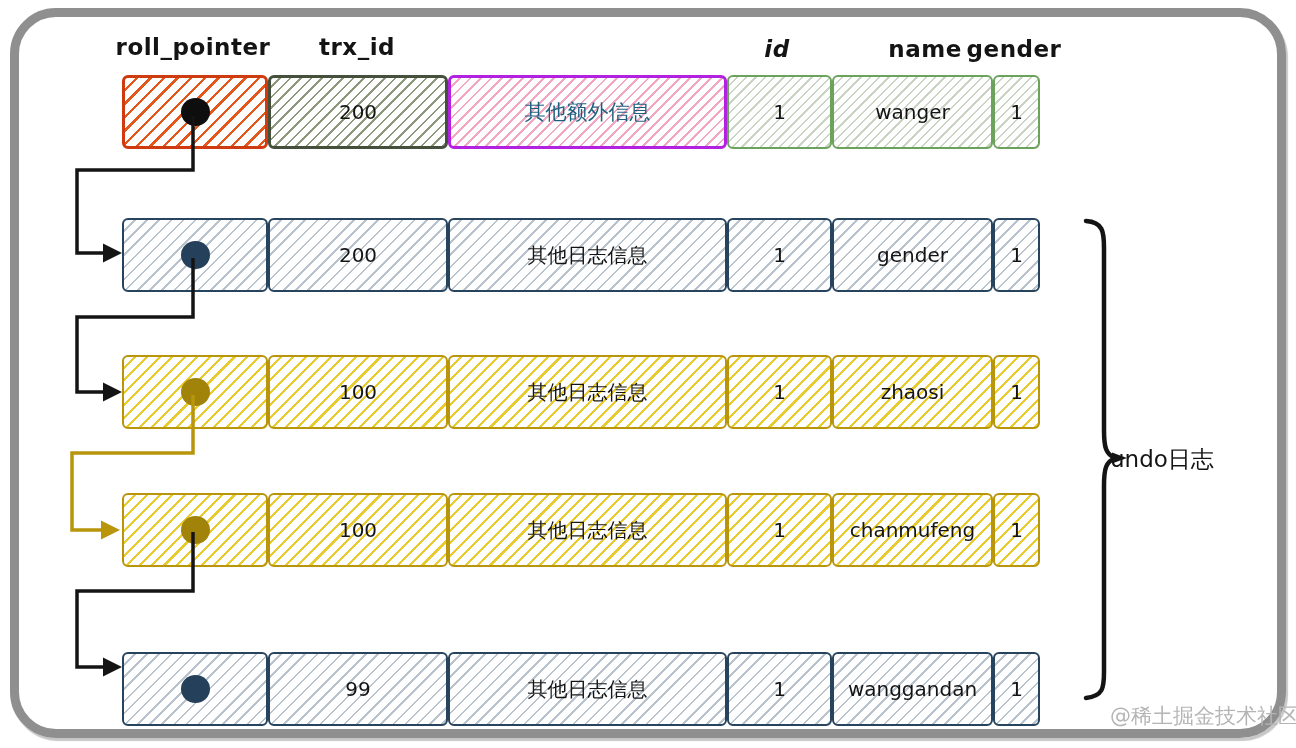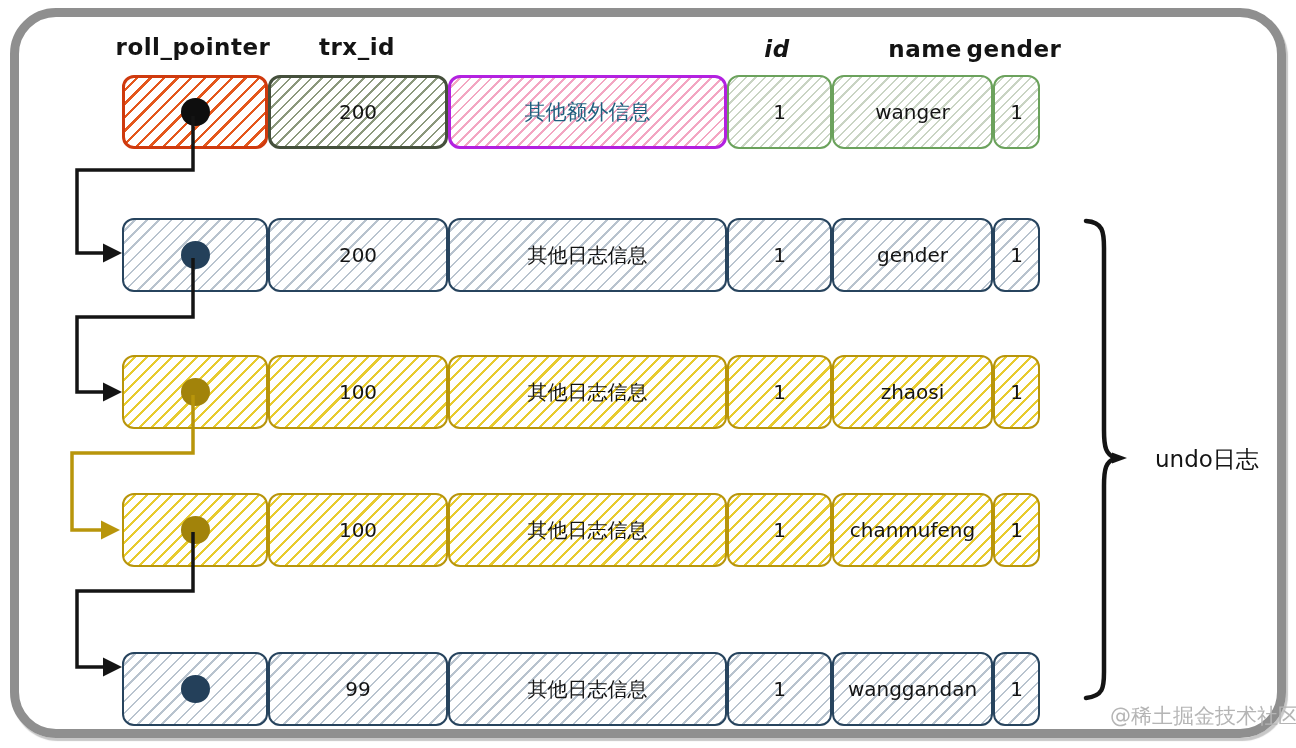--- a/index.html
+++ b/index.html
@@ -16,21 +16,21 @@
   }
   
   .col-label{
     position:absolute;transform:translateX(-50%);
     font-size:23px;font-weight:600;letter-spacing:.5px;white-space:nowrap;
   }
   
   .vrow{position:absolute;left:122px;width:918px;height:74px;display:flex;}
   .cell{
     box-sizing:border-box;height:100%;display:flex;align-items:center;justify-content:center;
-    font-size:20px;border-radius:12px;position:relative;
+    font-size:20px;border-radius:6px;position:relative;
   }
   .c-rollptr{width:146px;}
   .c-trx{width:180px;}
   .c-info{width:279px;}
   .c-id{width:105px;}
   .c-name{width:161px;}
   .c-gender{width:47px;}
   .dot{width:29px;height:28px;border-radius:50%;}
   
   .t-red{
@@ -59,21 +59,21 @@
   .dot-navy{background:#24405a;}
   
   .t-gold{
     border:2.5px solid #b8950b;
     background:repeating-linear-gradient(135deg,transparent 0 6.6px,#e8cb2e 6.6px 8.8px);
   }
   .dot-gold{background:#a2830a;}
   
   .overlay{position:absolute;left:0;top:0;pointer-events:none;}
   .brace-label{
-    position:absolute;left:1155px;top:444px;font-size:23px;font-weight:500;white-space:nowrap;
+    position:absolute;left:1110px;top:444px;font-size:23px;font-weight:500;white-space:nowrap;
   }
   .watermark{
     position:absolute;left:1110px;top:702px;font-size:21px;color:#b5b5b5;
     white-space:nowrap;z-index:5;
   }
 </style>
 </head>
 <body>
 
 <div class="canvas">

